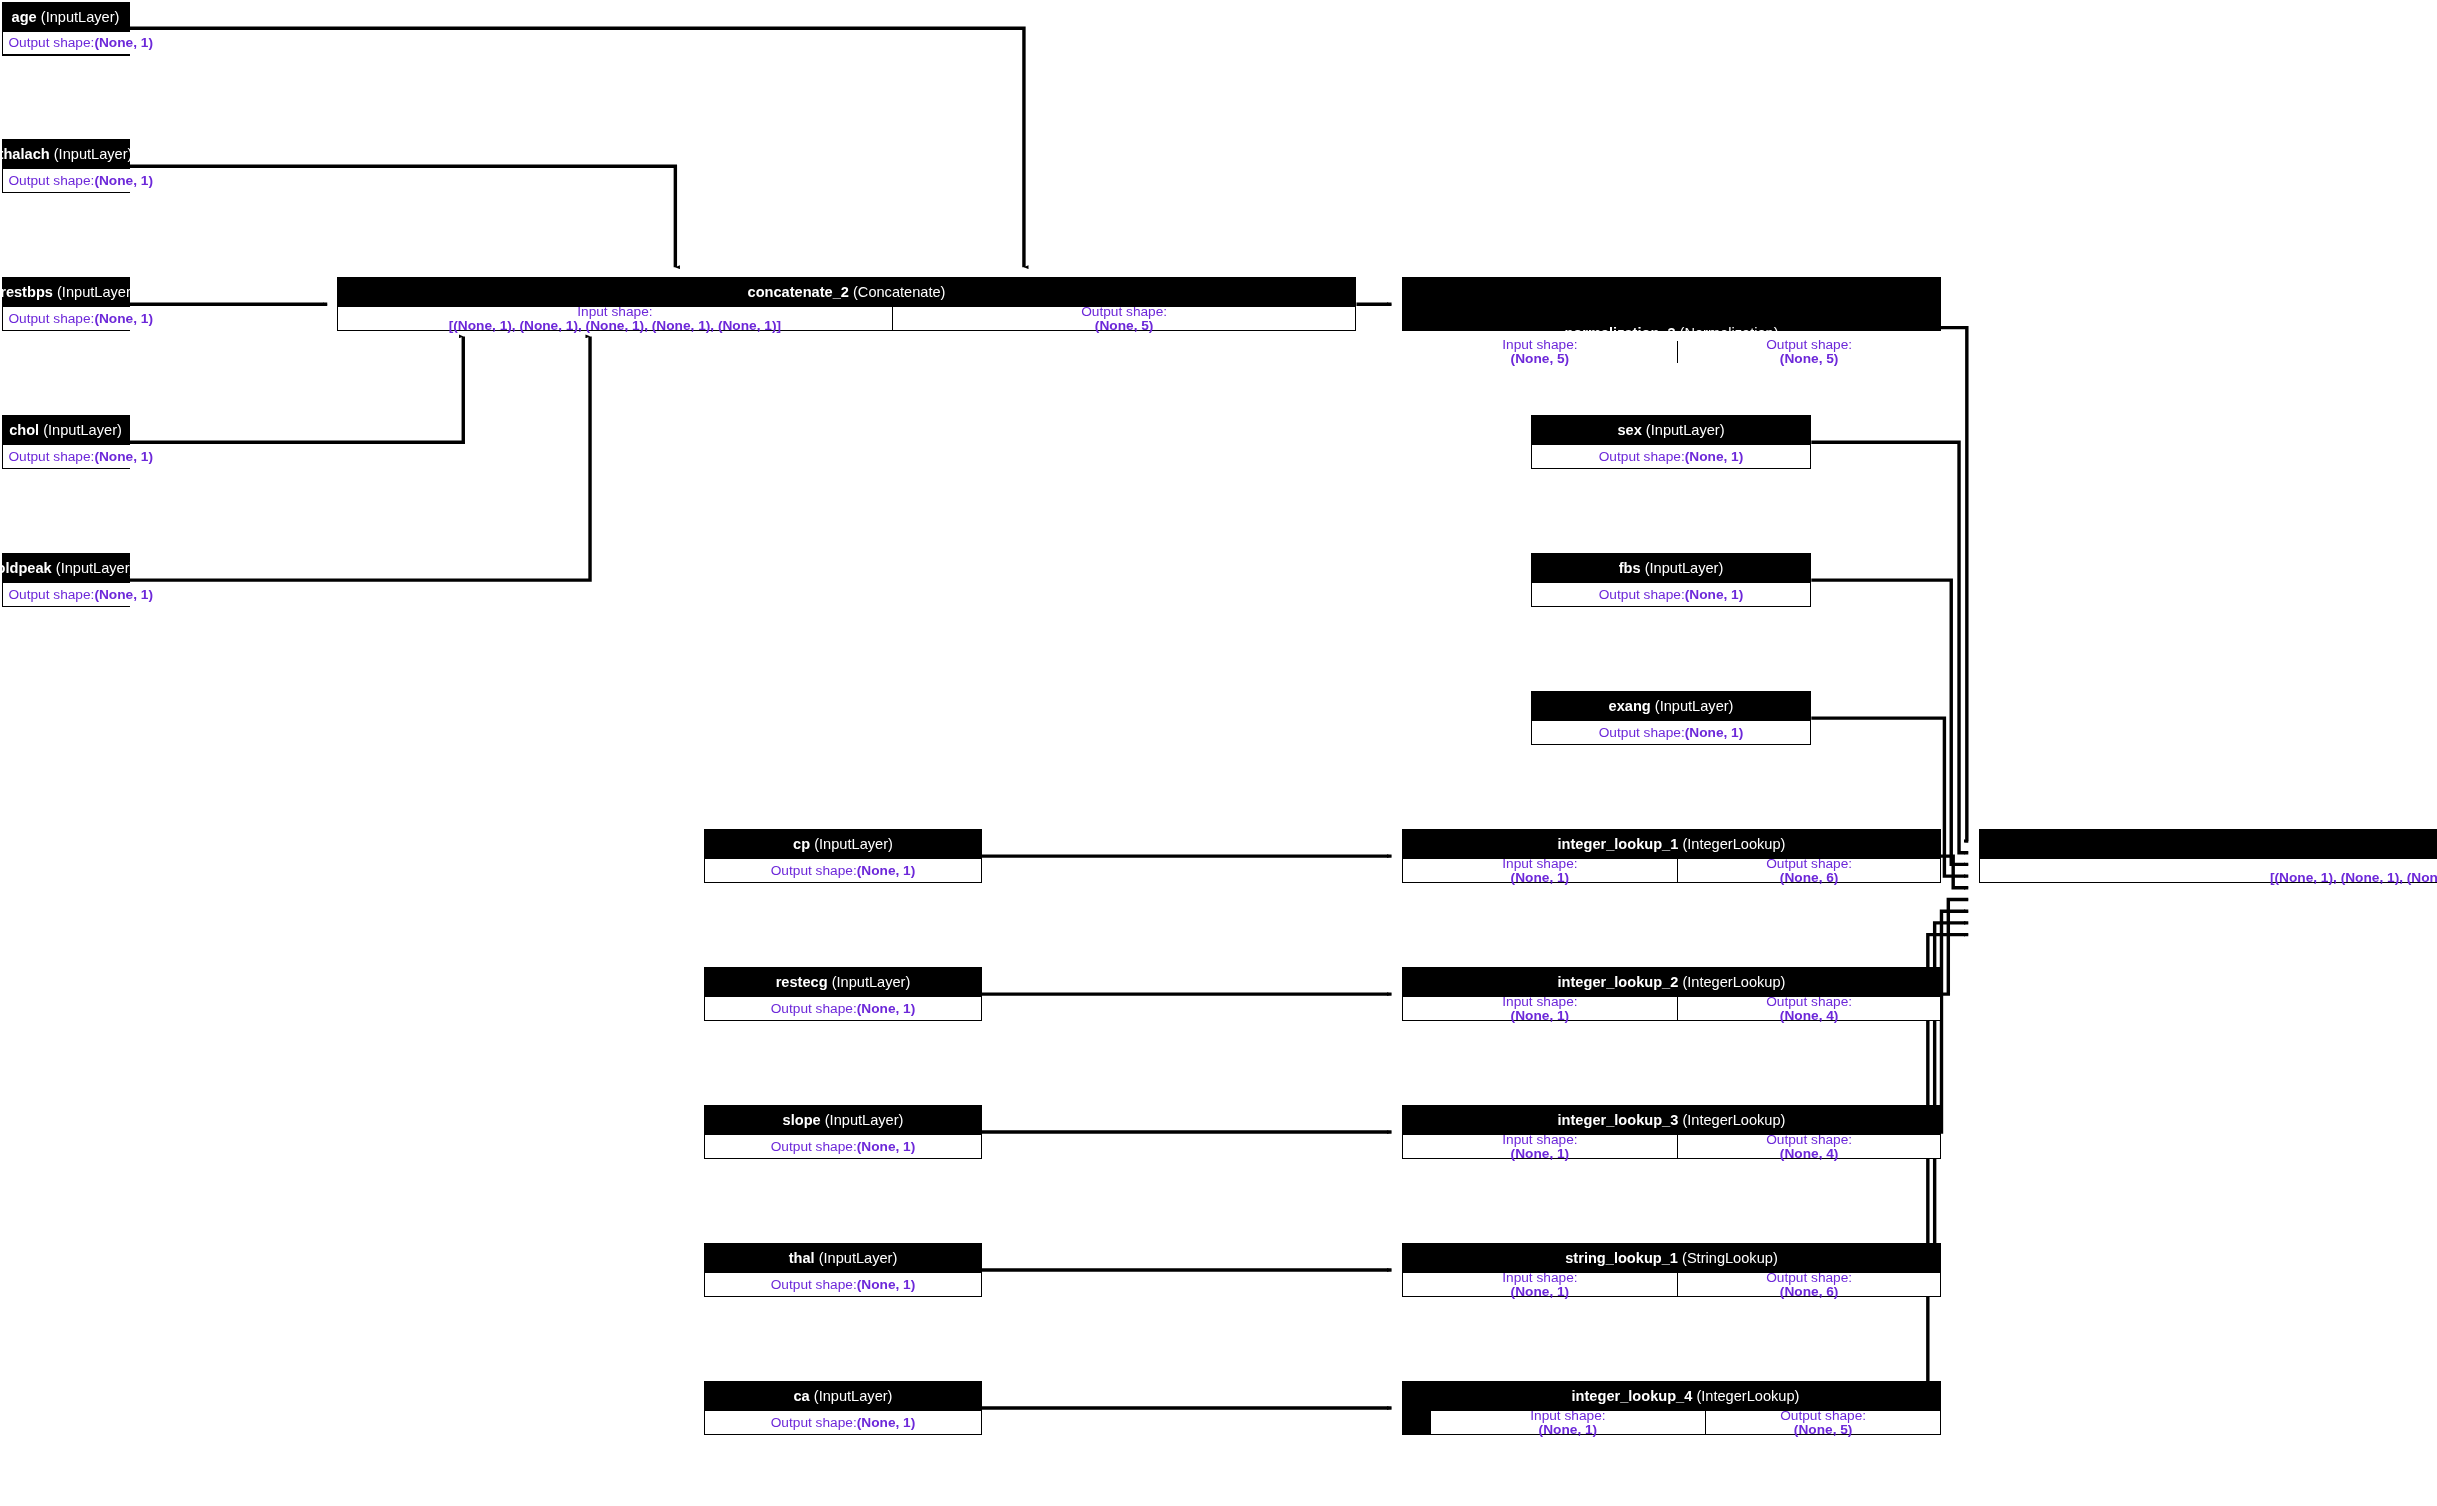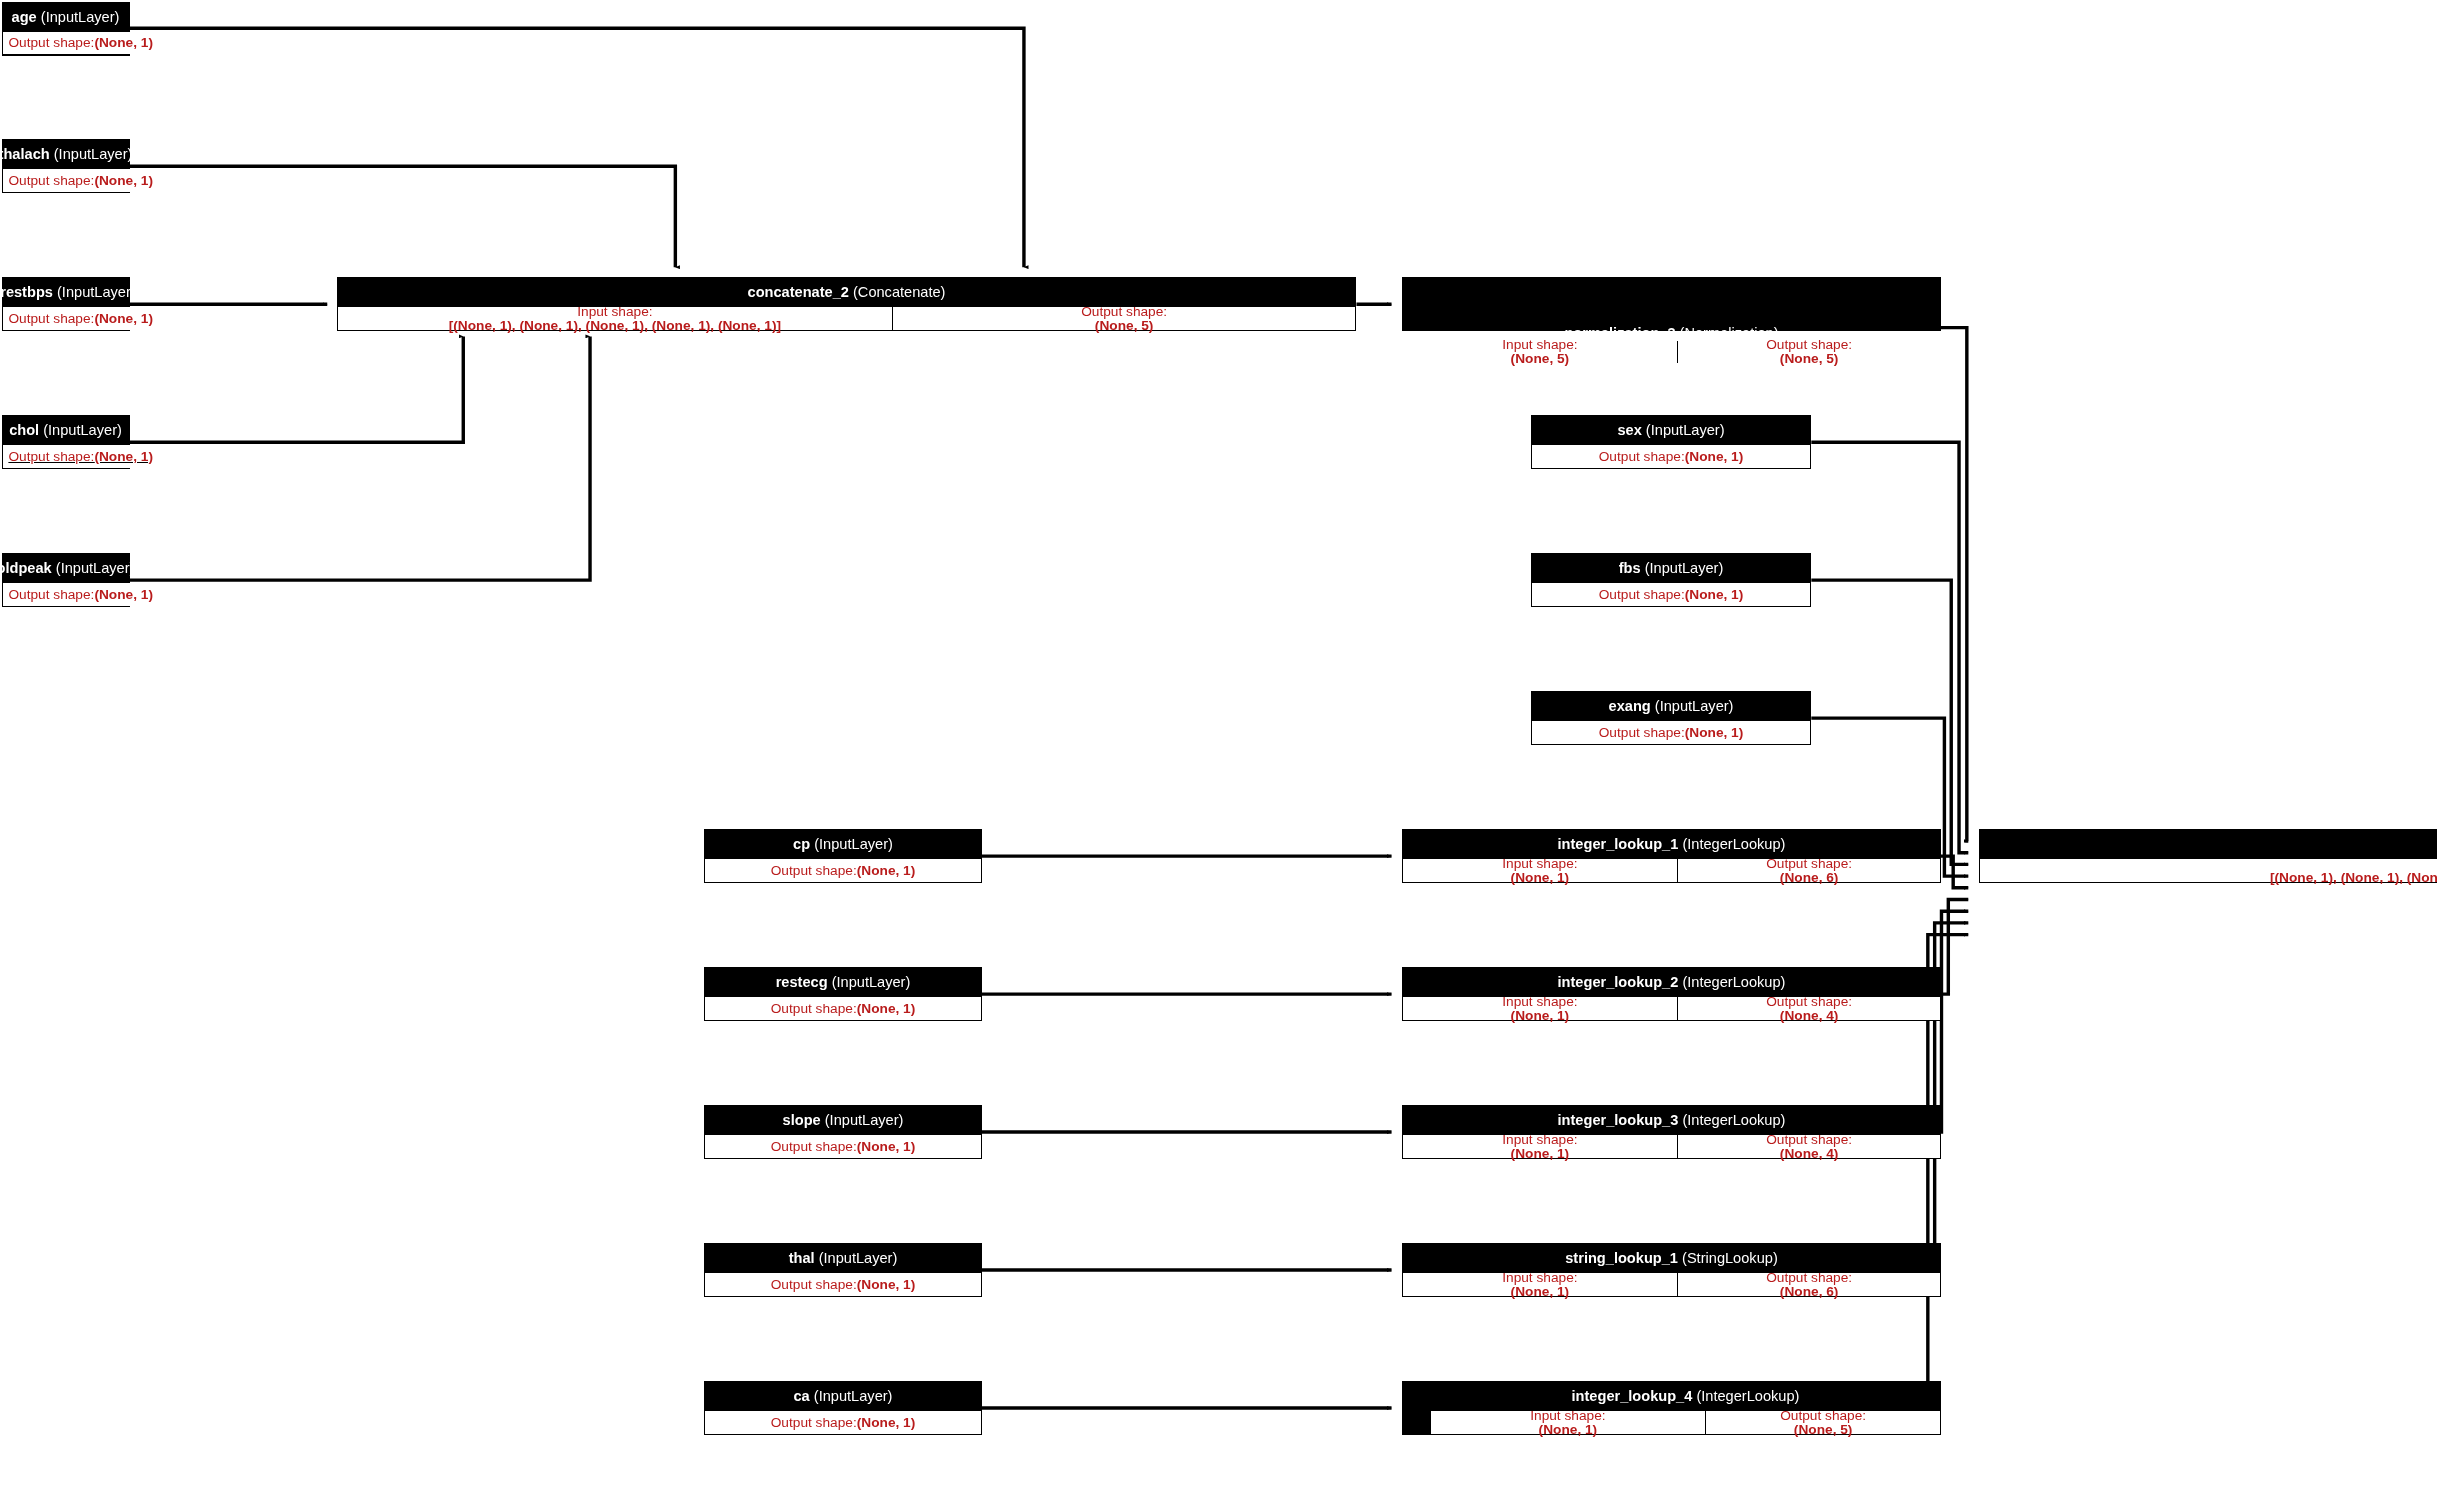--- a/index.html
+++ b/index.html
@@ -48,21 +48,21 @@
   .node-title span.cls {
     font-weight: normal;
   }
   .shape-row {
     display: flex;
     background: #000000;
     gap: 1.5px;
   }
   .shape-cell {
     background: #ffffff;
-    color: #b91c1c;
+    color: #6d28d9;
     display: flex;
     align-items: center;
     justify-content: center;
     white-space: nowrap;
     flex: 1 1 auto;
     line-height: 1;
     padding: 0 5.9px;
   }
   .shape-cell b { font-weight: bold; }
 
@@ -164,21 +164,21 @@
       <b>trestbps</b>&nbsp;<span class="cls">(InputLayer)</span>
     </div>
     <div class="shape-row">
       <div class="shape-cell">
           <span>Output shape: </span>
           <b>(None, 1)</b>
         </div>
     </div>
   </div>
 
-  <div class="node n-input" style="left:1.5px;top:415px;width:128px;height:54px;text-decoration:underline;">
+  <div class="node n-input" style="left:1.5px;top:415px;width:128px;height:54px;">
     <div class="node-title">
       <b>chol</b>&nbsp;<span class="cls">(InputLayer)</span>
     </div>
     <div class="shape-row">
       <div class="shape-cell">
           <span>Output shape: </span>
           <b>(None, 1)</b>
         </div>
     </div>
   </div>

